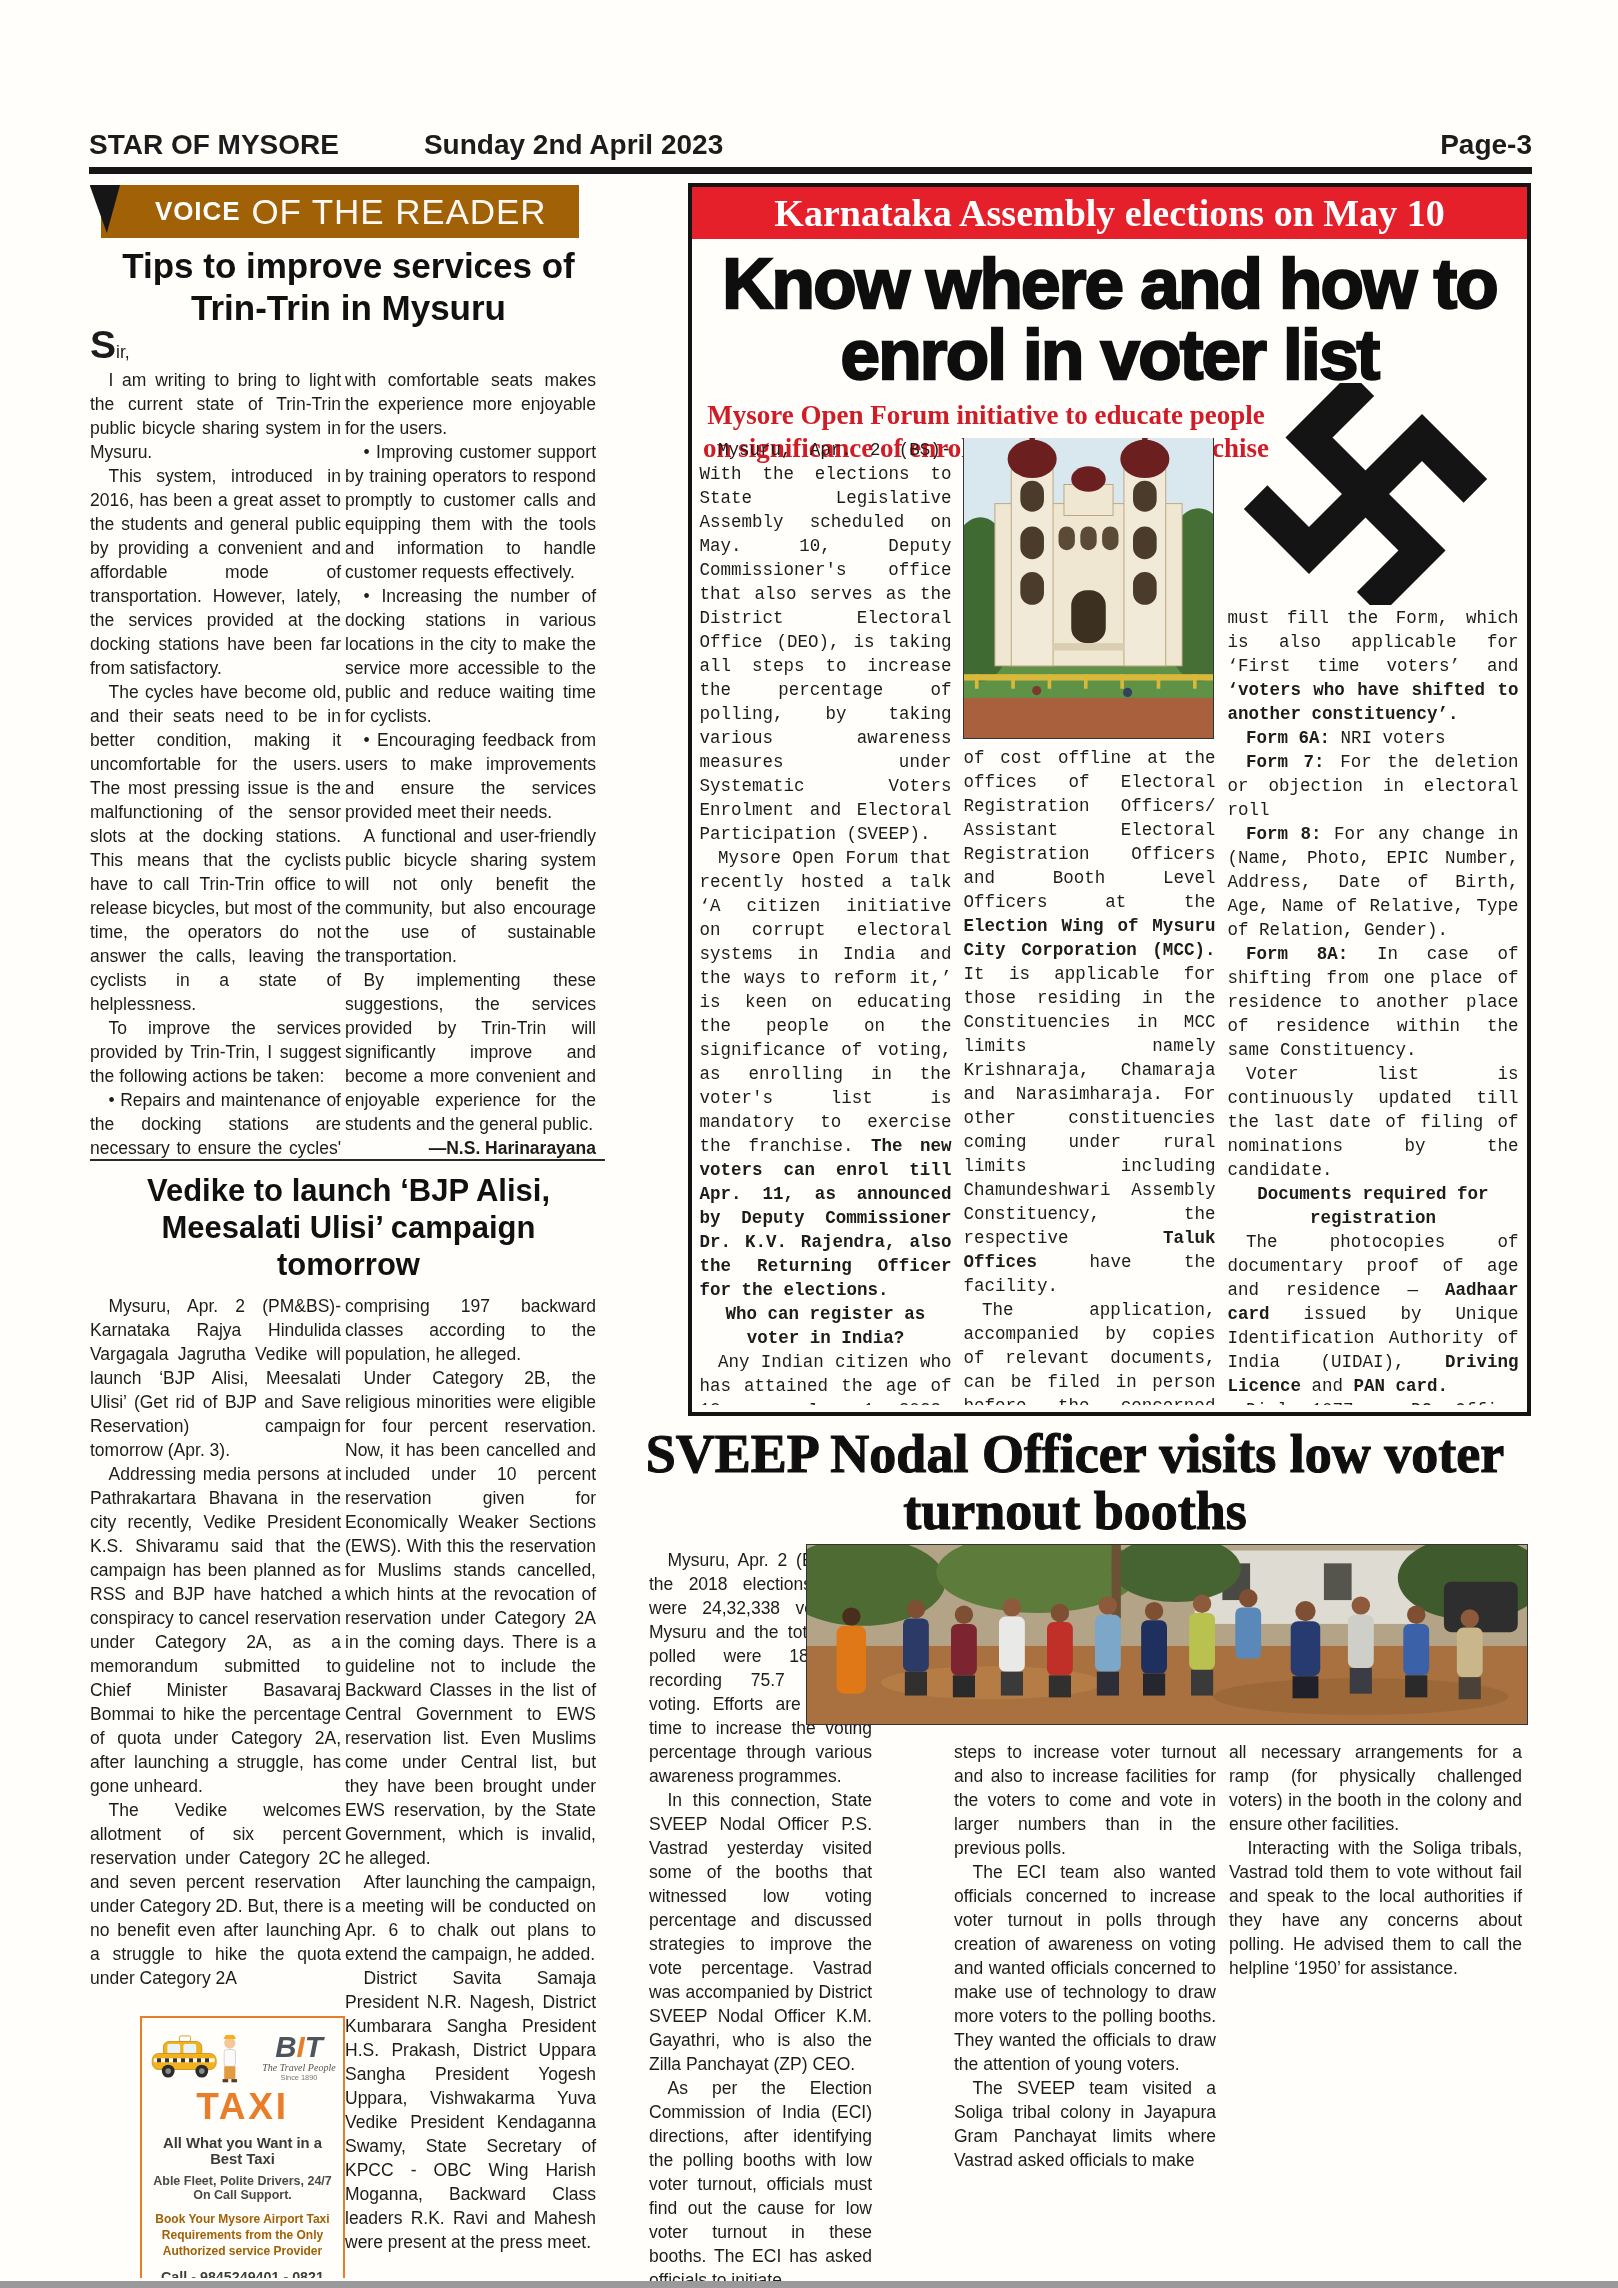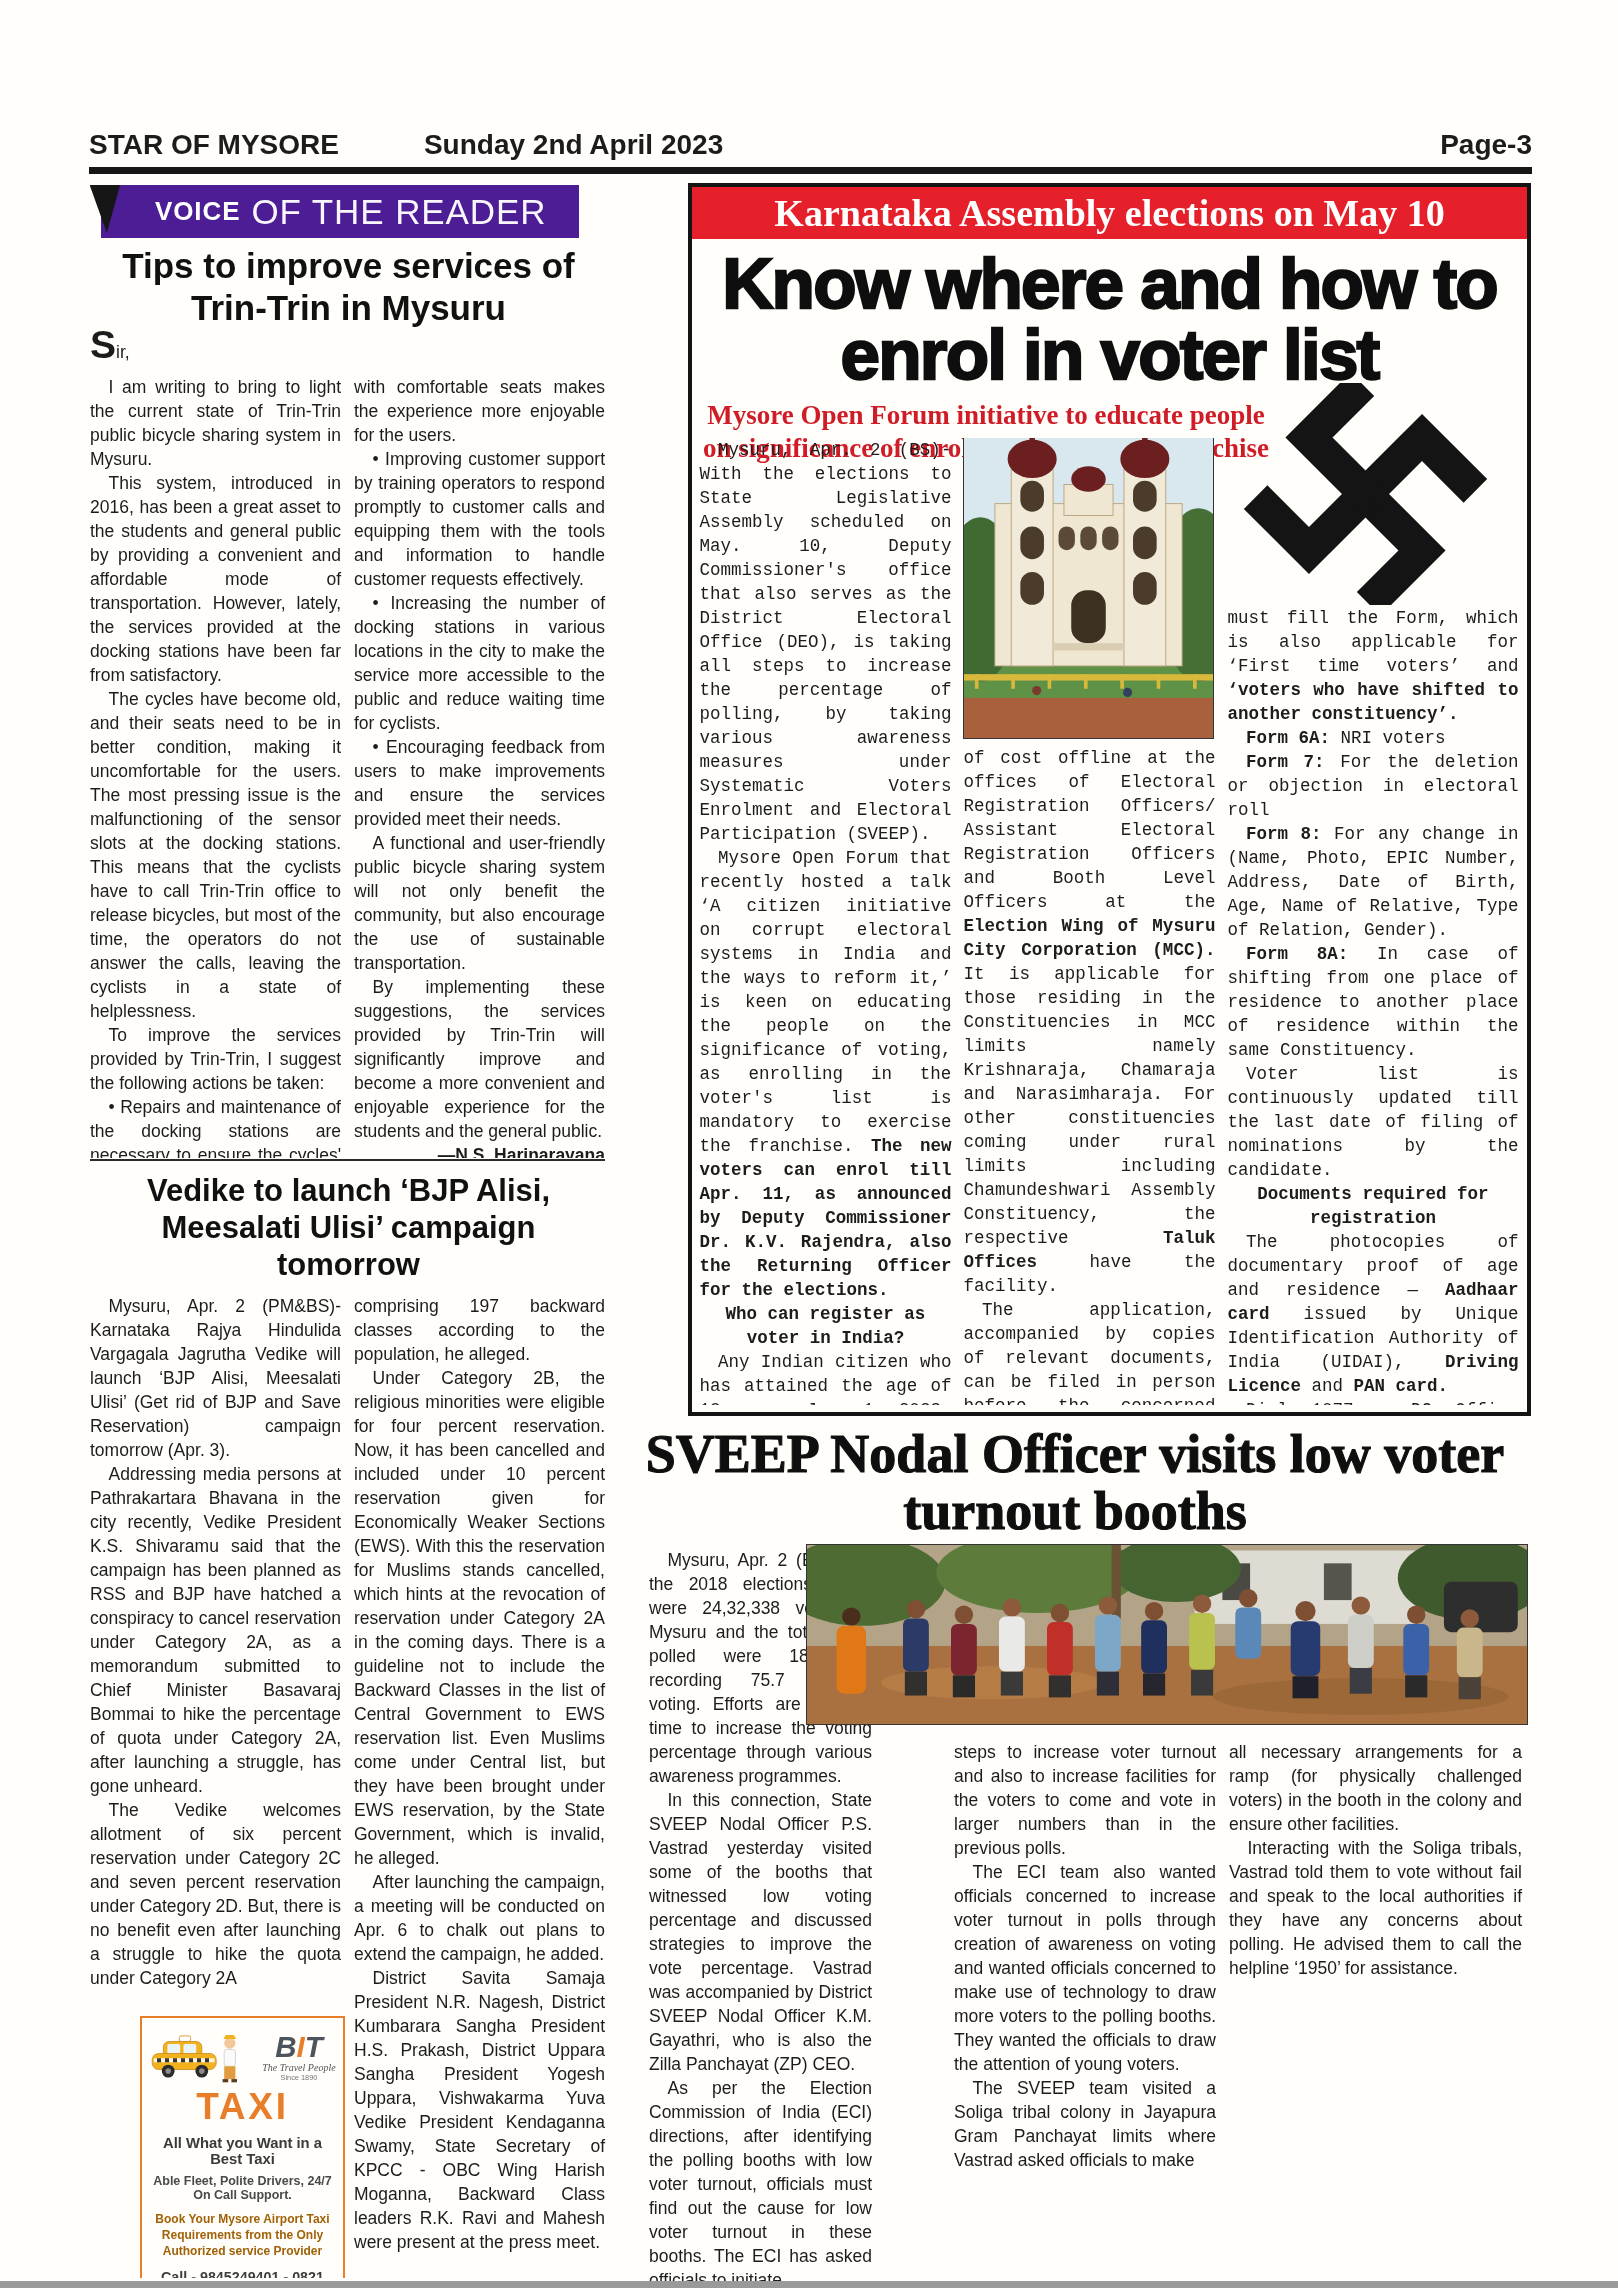--- a/index.html
+++ b/index.html
@@ -9,28 +9,28 @@
   .masthead .date{margin-left:85px;}
   .masthead .pageno{margin-left:auto;}
   .mastrule{position:absolute;left:89px;top:167px;width:1443px;height:7.4px;background:#161616;}
   
   p{margin:0;font-size:17.5px;line-height:24px;text-align:justify;text-indent:18.5px;}
   p.cont{text-indent:0;}
   p.center{text-align:center;text-indent:0;font-weight:bold;}
   p.right{text-align:right;text-indent:0;}
   
   .voice{position:absolute;left:90px;top:185px;width:517px;height:973px;overflow:hidden;}
-  .greenbanner{position:relative;margin-left:11px;width:478px;height:53px;background:#4c1d95;color:#fff;display:flex;align-items:center;padding-left:54px;box-sizing:border-box;}
+  .greenbanner{position:relative;margin-left:11px;width:478px;height:53px;background:#a16207;color:#fff;display:flex;align-items:center;padding-left:54px;box-sizing:border-box;}
   .greenbanner b{font-size:26px;letter-spacing:0.9px;margin-right:11px;}
   .greenbanner span{font-size:35px;font-weight:normal;opacity:.96;letter-spacing:0.9px;}
   .cornerflag{position:absolute;left:-11px;top:-9.2px;width:33px;height:57px;background:#161616;clip-path:polygon(0 0,100% 14%,42% 100%);transform:rotate(-6deg);}
   .voice h1{margin:7.4px auto 5.5px auto;width:498px;text-align:center;font-size:35px;line-height:1.18;color:#111;}
   .salut{font-size:17.5px;line-height:24px;}
   .salut::first-letter{font-size:39px;font-weight:bold;line-height:24px;}
-  .cols2{display:flex;gap:13px;margin-top:11px;}
+  .cols2{display:flex;gap:4px;margin-top:4px;}
   .cols2 .col{width:251px;}
   
   .thinrule{position:absolute;left:90px;top:1159px;width:515px;height:1.8px;background:#2a2a2a;}
   .vedike{position:absolute;left:90px;top:1170px;width:517px;height:1108px;overflow:hidden;}
   .vedike h2{margin:1.8px 0 11px 0;text-align:center;font-size:31px;line-height:1.2;color:#111;}
   
   .taxiad{margin:26px 0 0 50px;width:205px;border:2.8px solid #e87e2a;padding:9.2px 7.4px 11px 7.4px;text-align:center;box-sizing:border-box;}
   .adtop{display:flex;justify-content:space-between;align-items:center;}
   .bit{font-style:italic;font-weight:bold;font-size:29.5px;color:#4d545b;line-height:1;}
   .bit .i{color:#e87e2a;}

